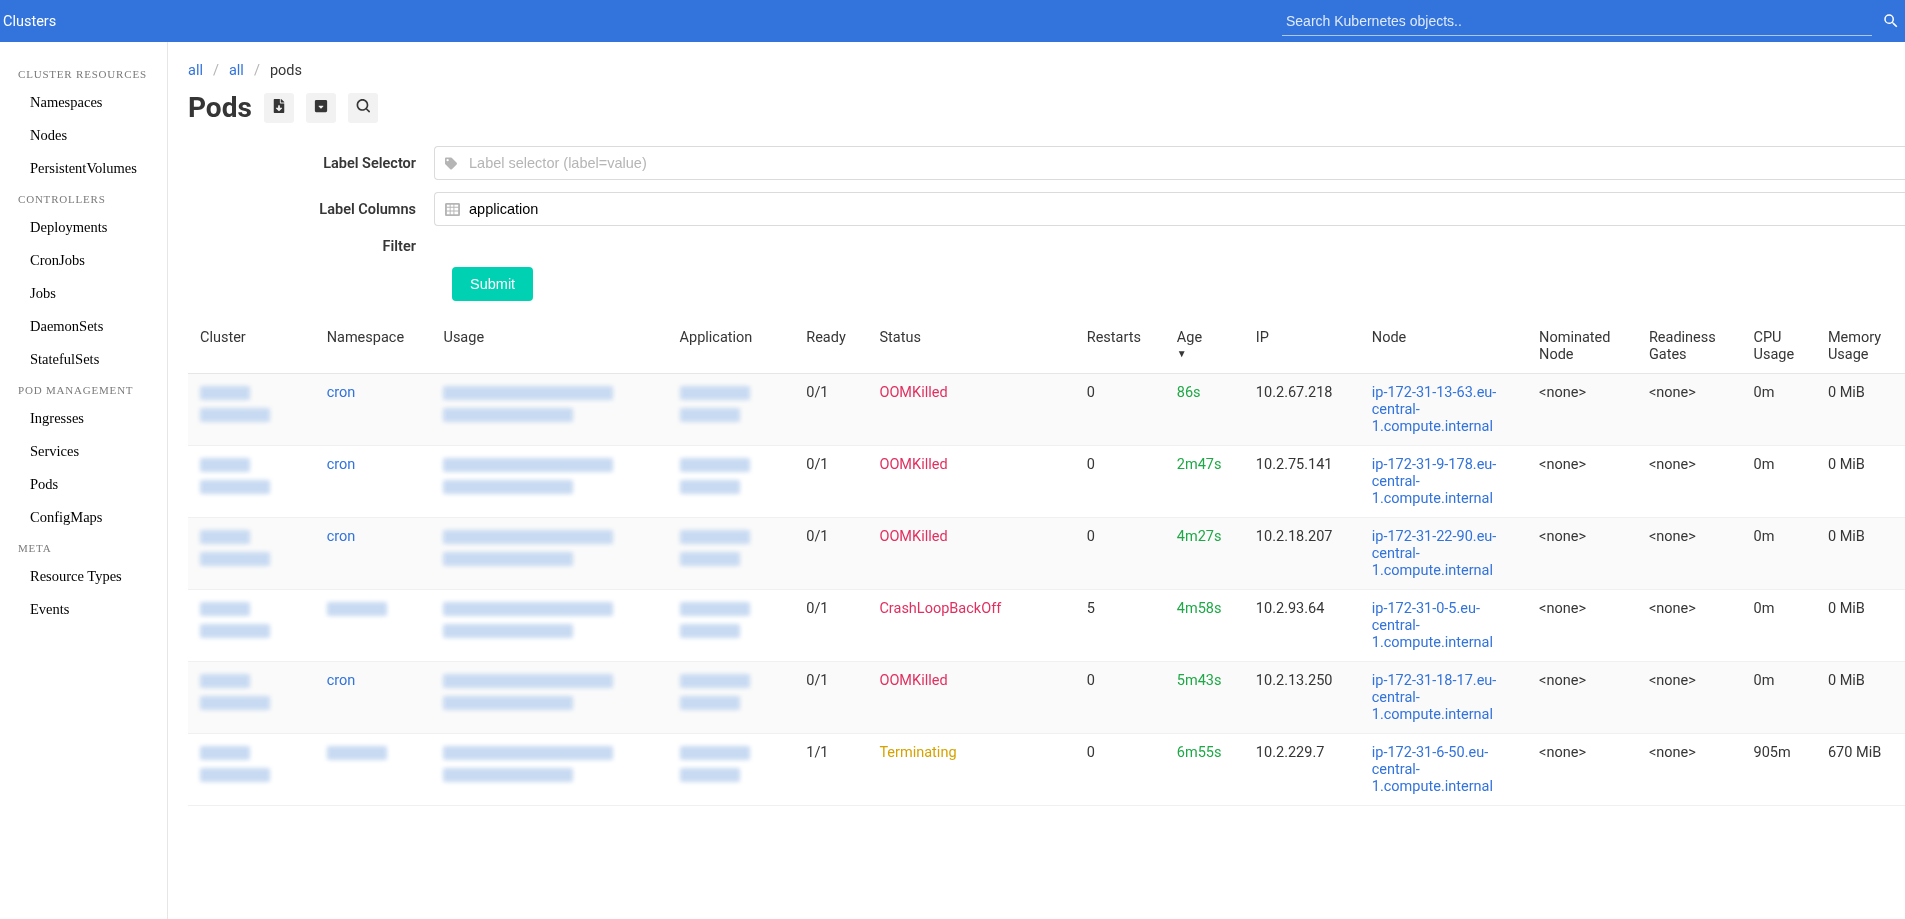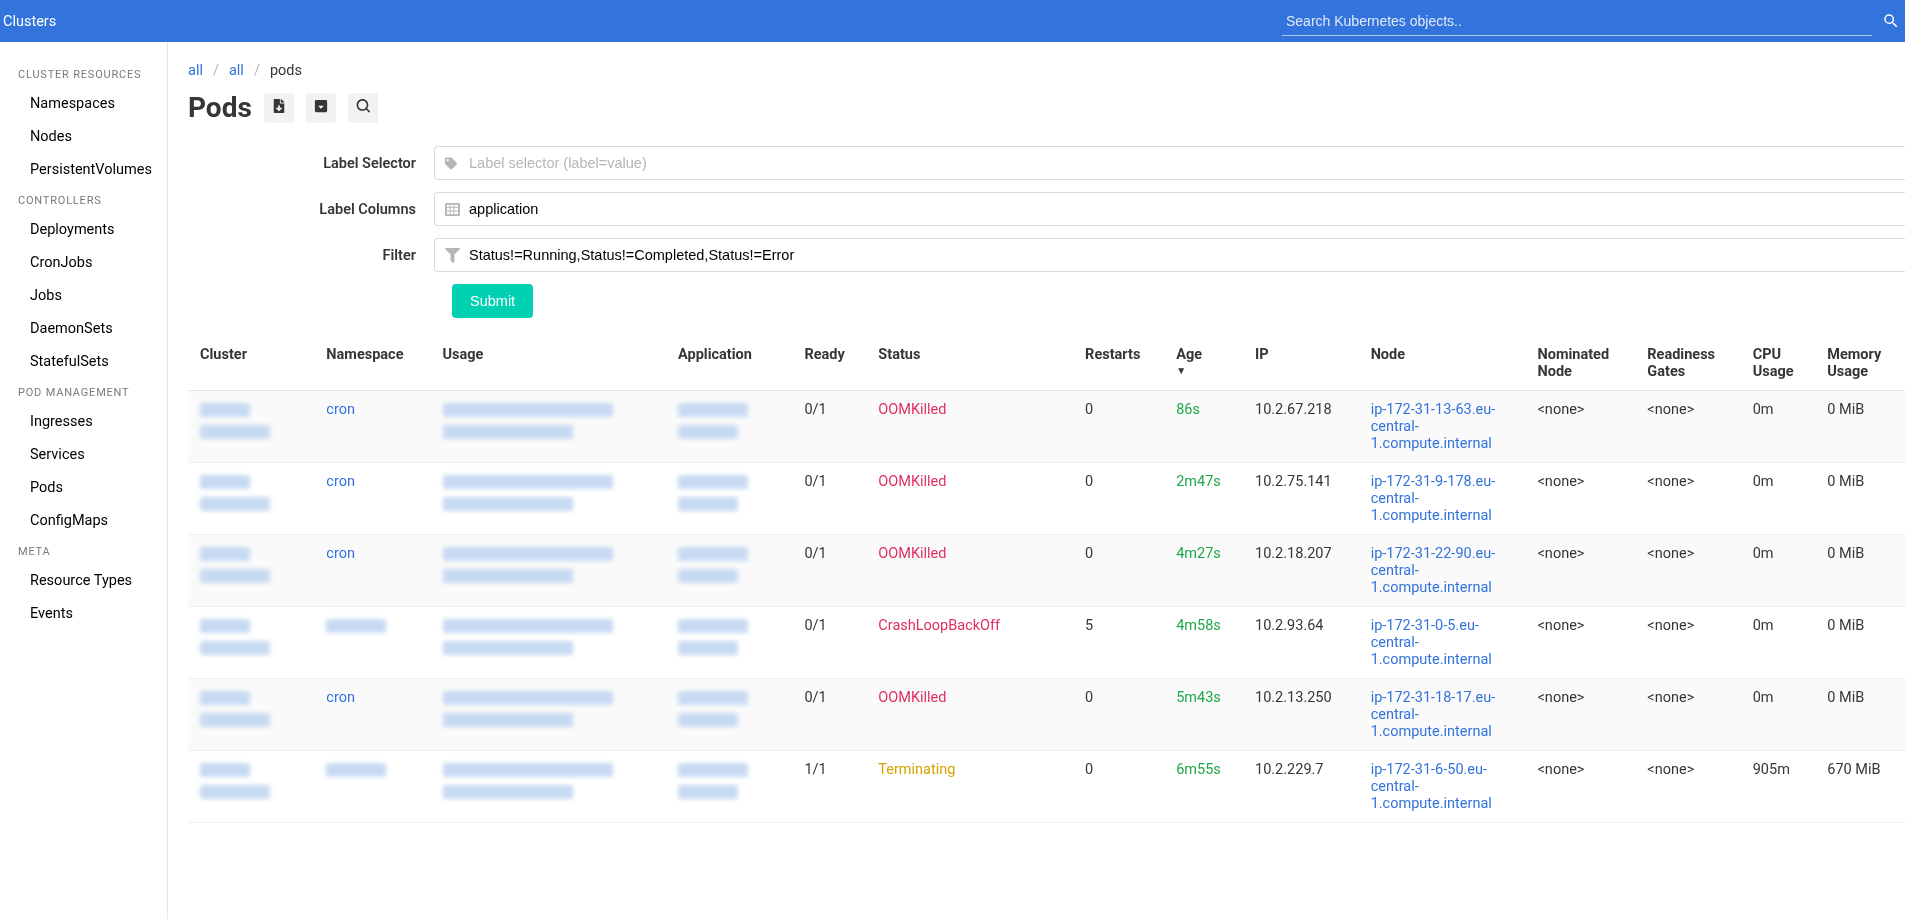--- a/index.html
+++ b/index.html
@@ -30,20 +30,21 @@
   .search-input::placeholder { color: rgba(255,255,255,0.85); }
   .search-icon { color: #fff; display:flex; align-items:center; justify-content:center; width:22px; height:22px; cursor:pointer; margin-left:8px; }
 
   .layout { display: flex; height: calc(100% - 42px); }
   .sidebar {
     width: 168px;
     border-right: 1px solid #e6e6e6;
     padding: 18px 0 0 0;
     overflow-y: auto;
     flex-shrink: 0;
+    font-family: Liberation Serif, serif;
   }
   .section-header {
     font-size: 11px;
     letter-spacing: 0.8px;
     color: #7a7a7a;
     padding: 8px 18px 6px 18px;
     text-transform: uppercase;
   }
   .nav-item {
     display: block;
@@ -100,21 +101,21 @@
     border:none;
     border-radius:4px;
     padding: 9px 18px;
     font-size:14.5px;
     cursor:pointer;
   }
 
   table.data { width: max-content; min-width:100%; border-collapse: collapse; font-size:14.5px; }
   table.data th {
     text-align:left;
-    font-weight:700;
+    font-weight:400;
     padding: 10px 12px;
     border-bottom:1px solid #e6e6e6;
     vertical-align: top;
     white-space: normal;
     cursor:pointer;
   }
   table.data td {
     padding: 10px 12px;
     border-bottom:1px solid #f0f0f0;
     vertical-align: top;
@@ -233,28 +234,20 @@
           <span class="field-icon">
             <svg viewBox="0 0 512 512">
                 <path d="M464 32H48C21.5 32 0 53.5 0 80v352c0 26.5 21.5 48 48 48h416c26.5 0 48-21.5 48-48V80c0-26.5-21.5-48-48-48zM160 416H64v-96h96v96zm0-128H64v-96h96v96zm0-128H64V96h96v64zm128 256h-96v-96h96v96zm0-128h-96v-96h96v96zm0-128h-96V96h96v64zm160 256h-128v-96h128v96zm0-128h-128v-96h128v96zm0-128h-128V96h128v64z"></path>
               </svg>
           </span>
           <input class="text-input" value="application" style="">
         </div>
       </div>
       <div class="form-row">
         <div class="form-label">Filter</div>
-        <div class="form-control">
-          <span class="field-icon">
-            <svg viewBox="0 0 512 512">
-                <path d="M487.976 0H24.028C2.71 0-8.047 25.866 7.058 40.971L192 225.941V432c0 7.831 3.821 15.17 10.237 19.662l80 55.98C298.02 518.69 320 507.493 320 487.98V225.941l184.947-184.97C520.021 25.896 509.338 0 487.976 0z"></path>
-              </svg>
-          </span>
-          <input class="text-input" value="Status!=Running,Status!=Completed,Status!=Error" style="">
-        </div>
       </div>
     </div>
     <div class="submit-row">
       <button class="submit-btn">Submit</button>
     </div>
 
     <table class="data">
       <thead>
           <tr id="thead-row">
             <th class="col-cluster">Cluster</th>

